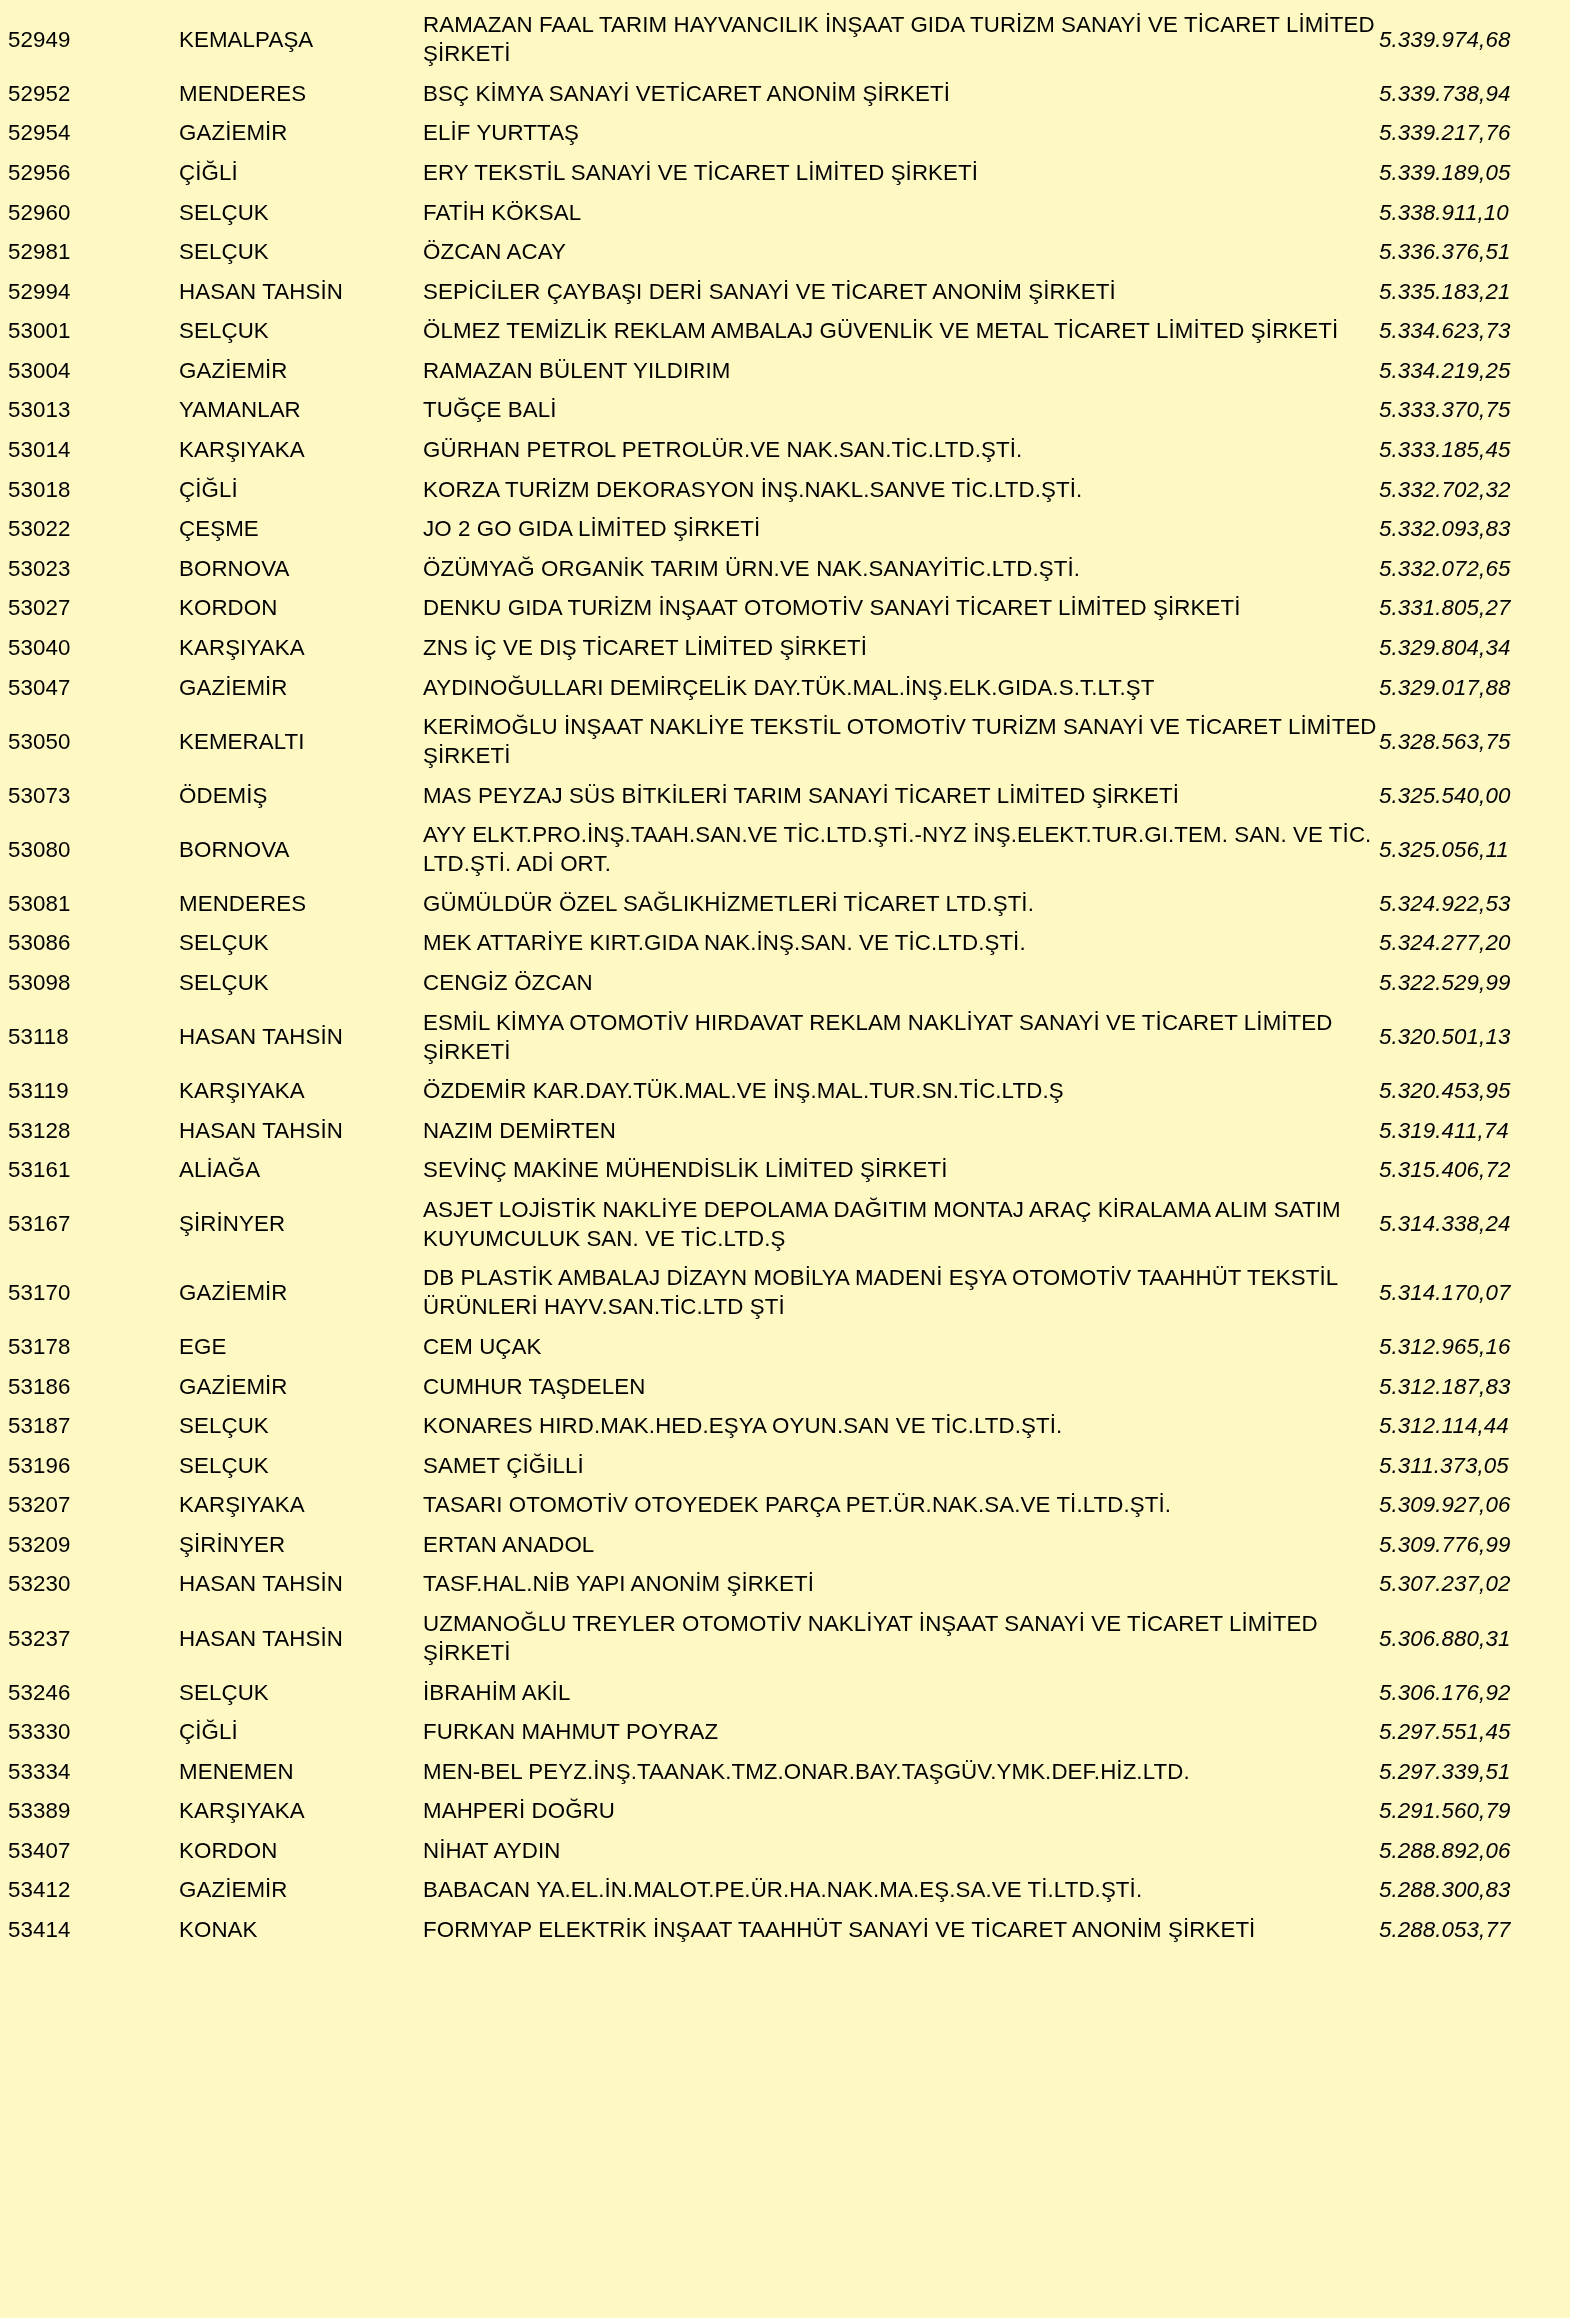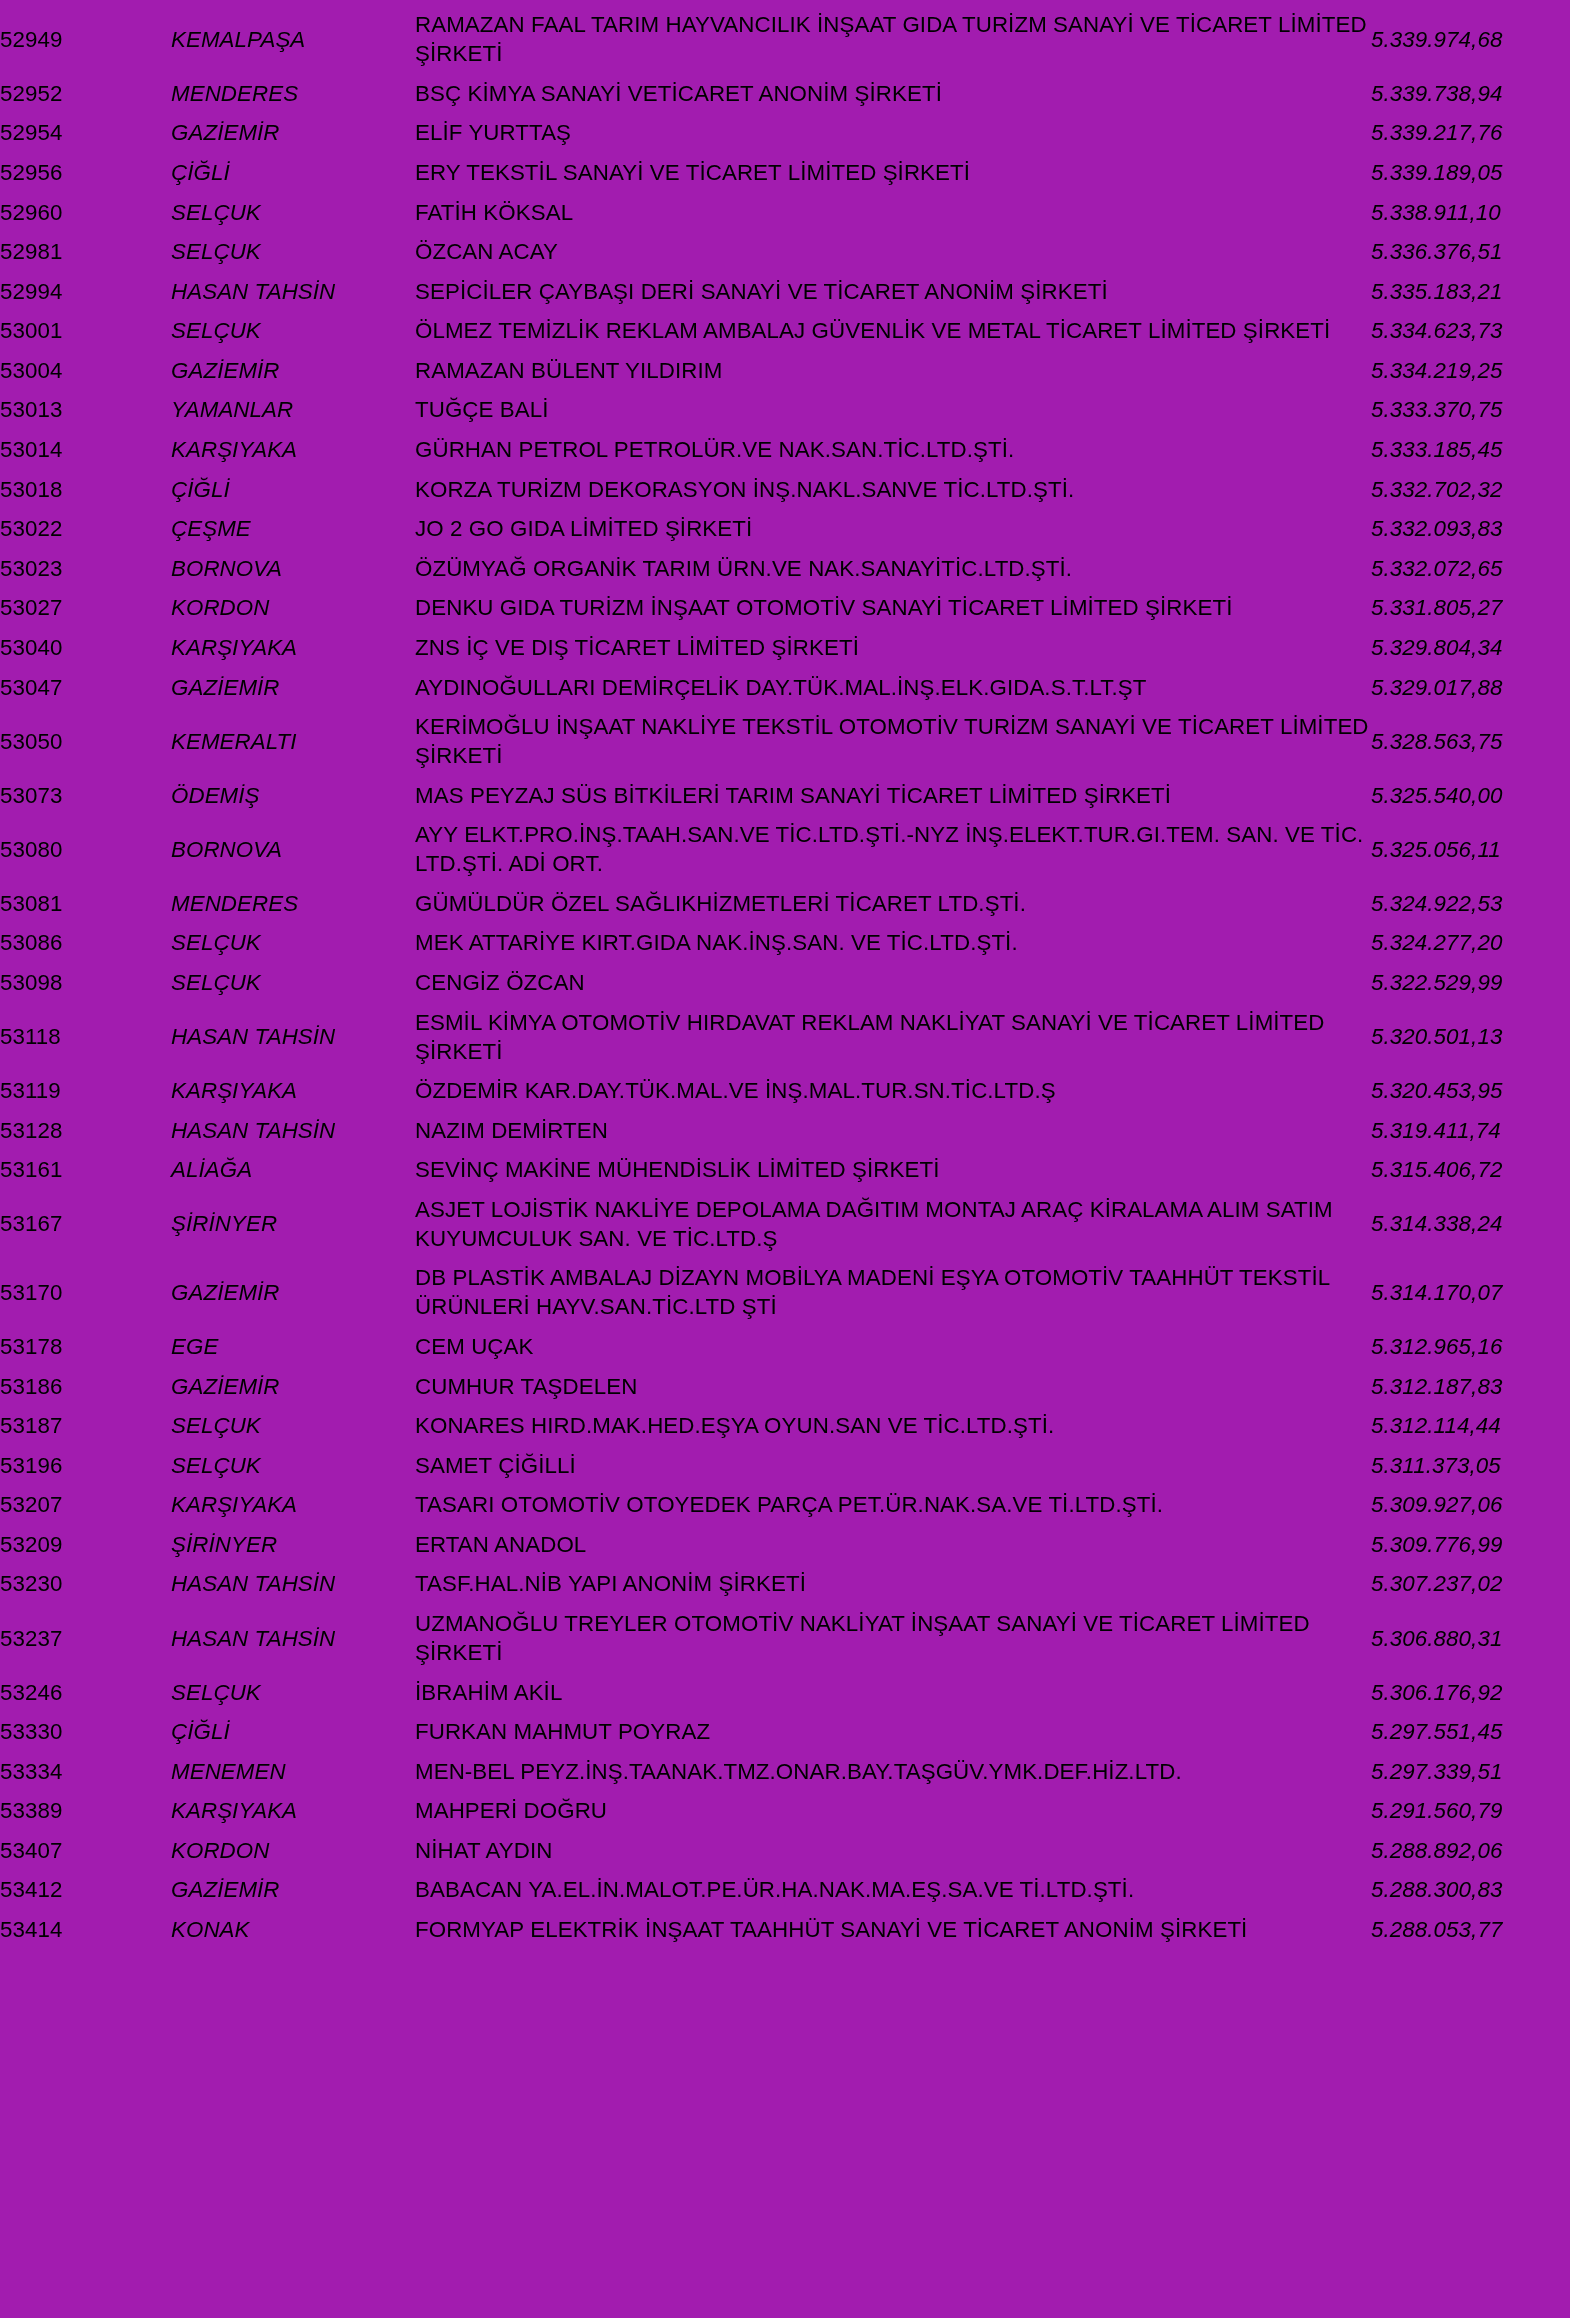--- a/index.html
+++ b/index.html
@@ -8,23 +8,23 @@
     padding: 0;
     background: #ffffff;
   }
   body {
     font-family: "Liberation Sans", "DejaVu Sans", sans-serif;
     color: #000000;
   }
   #page {
     width: 1571px;
     min-height: 2319px;
-    background: #a21caf;
+    background: #fef9c3;
     box-sizing: border-box;
-    padding: 6px 0 0 0;
+    padding: 6px 0 0 8px;
     position: relative;
   }
   table.listing {
     width: 1571px;
     border-collapse: collapse;
     table-layout: fixed;
   }
   table.listing col.c-id    { width: 171px; }
   table.listing col.c-dist  { width: 244px; }
   table.listing col.c-name  { width: 956px; }
@@ -38,21 +38,20 @@
     border: 0;
     letter-spacing: 0.1px;
   }
   td.cell-id {
     padding-left: 18px;
     white-space: nowrap;
   }
   td.cell-dist {
     padding-left: 0px;
     white-space: nowrap;
-    font-style: italic;
   }
   td.cell-name {
     padding-left: 0px;
     padding-right: 12px;
     margin-top: 19px;
   }
   td.cell-amt {
     text-align: left;
     padding-left: 4.5px;
     white-space: nowrap;

